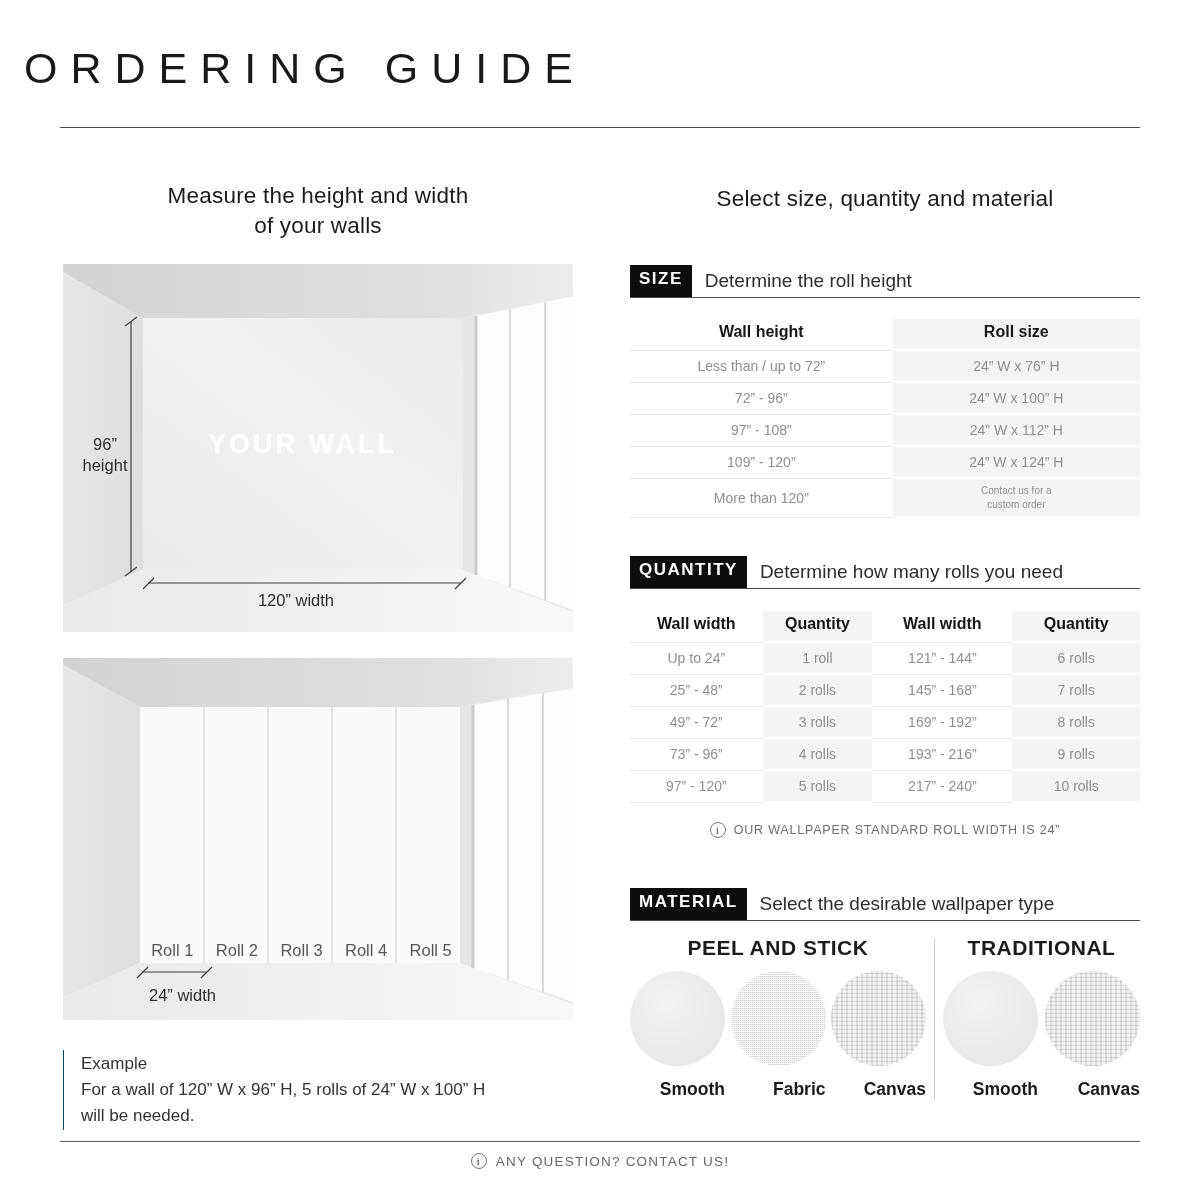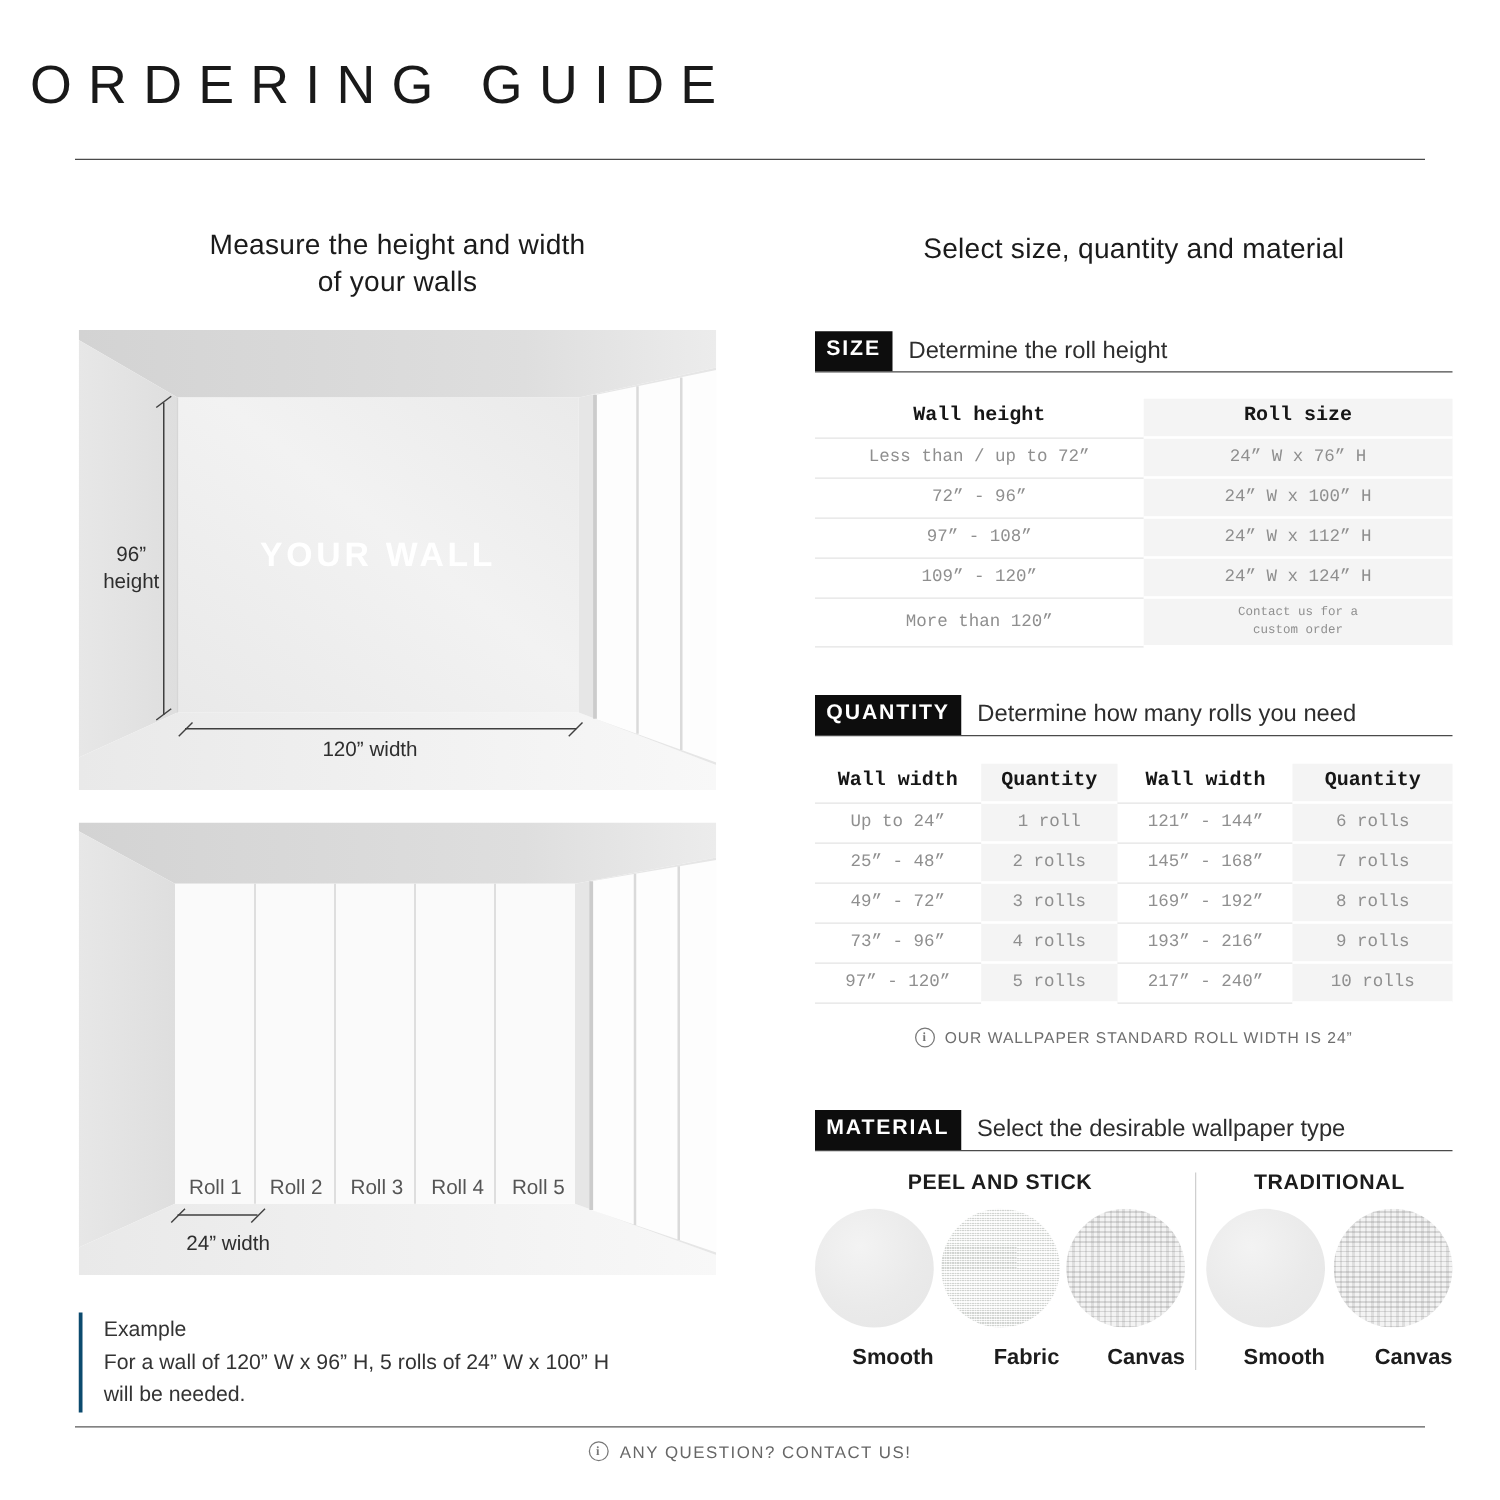--- a/index.html
+++ b/index.html
@@ -8,51 +8,51 @@
 
   
   .page-title{position:absolute;top:44px;left:0;width:100%;text-align:left;
     font-size:43px;font-weight:500;letter-spacing:13px;color:#191919;margin:0;padding-left:24px;}
   .rule{position:absolute;left:60px;width:1080px;height:1px;background:#4a4a4a;}
   .top-rule{top:127px;}
   .footer-rule{top:1141px;background:#5a5a5a;}
 
   
   .col-left{position:absolute;left:63px;top:181px;width:510px;}
-  .col-right{position:absolute;left:652px;top:184px;width:510px;}
+  .col-right{position:absolute;left:630px;top:184px;width:510px;}
   .col-heading{margin:0;text-align:center;font-size:22.5px;font-weight:500;
     color:#1b1b1b;line-height:30px;white-space:pre-line;letter-spacing:.2px;}
 
   
   .room{position:relative;margin-top:23px;width:510px;}
   .room svg{display:block;}
   .room2{margin-top:26px;}
   .wall-text{position:absolute;left:79px;top:54px;width:321px;height:252px;
     display:flex;align-items:center;justify-content:center;color:#fff;
     font-size:27px;font-weight:700;letter-spacing:3px;}
   .dim-label{position:absolute;color:#2e2e2e;font-size:16.5px;text-align:center;
     line-height:1.3;white-space:pre-line;}
   .h-label{left:6px;top:170px;width:72px;}
   .w-label{left:163px;top:326px;width:140px;}
   .roll-labels{position:absolute;left:77px;top:283px;width:323px;display:flex;}
   .roll-labels span{flex:1;text-align:center;font-size:16.5px;color:#555;}
   .w-label2{left:52px;top:327px;width:135px;}
 
   
-  .example{margin-top:30px;border-left:3px solid #0c4a6e;padding:1px 0 1px 17px;
+  .example{margin-top:30px;border-left:1px solid #0c4a6e;padding:1px 0 1px 17px;
     font-size:17px;line-height:26px;color:#333;}
 
   
   .sec{margin-top:0;}
   .sec-head{display:flex;align-items:stretch;border-bottom:1px solid #4a4a4a;}
   .tag{background:#0d0d0d;color:#fff;font-size:17px;font-weight:700;
     letter-spacing:1.5px;padding:4px 9px 5px;}
   .sec-sub{font-size:19px;color:#2d2d2d;padding:5px 0 5px 13px;align-self:center;}
 
-  table{width:100%;border-collapse:collapse;table-layout:fixed;font-family:Liberation Mono, monospace;}
+  table{width:100%;border-collapse:collapse;table-layout:fixed;}
   .size-table{margin-top:21px;}
   .qty-table{margin-top:22px;}
   th{font-size:16px;font-weight:700;color:#161616;padding:4px 2px 8px;
      border-bottom:1px solid #e4e4e4;text-align:center;}
   td{font-size:14px;color:#8f8f8f;padding:7px 2px;text-align:center;
      border-bottom:1px solid #e4e4e4;}
   .shaded{background:#f4f4f4;border-bottom:2px solid #fff;}
   .two-line{white-space:pre-line;font-size:10px;line-height:1.35;padding:5px 2px;}
   .sec-size{margin-top:51px;}
   .sec-qty{margin-top:38px;}
@@ -65,21 +65,21 @@
     display:inline-flex;align-items:center;justify-content:center;flex:none;
     color:#777;font-size:10px;font-weight:700;font-family:"Liberation Serif",serif;}
   .info-icon::after{content:"i";}
 
   
   .mat-body{display:flex;margin-top:15px;}
   .mat-group{display:flex;flex-direction:column;}
   .mat-group.peel{width:296px;}
   .mat-group.trad{flex:1;}
   .mat-divider{width:1px;background:#cfcfcf;margin:2px 8px 0;}
-  .mat-name{text-align:center;font-size:17px;font-weight:700;color:#1c1c1c;
+  .mat-name{text-align:center;font-size:21px;font-weight:700;color:#1c1c1c;
     letter-spacing:.5px;margin-bottom:11px;}
   .swatch-row{display:flex;justify-content:space-between;}
   .swatch{display:flex;flex-direction:column;align-items:flex-end;width:95px;}
   .circle{width:95px;height:95px;border-radius:50%;}
   .tex-smooth{background:radial-gradient(circle at 38% 32%,#f3f3f3,#eaeaea 55%,#e6e6e6);}
   .tex-fabric{background-color:#eef0ee;
     background-image:repeating-linear-gradient(0deg,rgba(255,255,255,.8) 0 1px,rgba(120,125,120,.14) 1px 2px),
                      repeating-linear-gradient(90deg,rgba(255,255,255,.8) 0 1px,rgba(120,125,120,.12) 1px 2px);}
   .tex-canvas{background-color:#f3f3f3;
     background-image:repeating-linear-gradient(0deg,rgba(110,110,110,.22) 0 1px,transparent 1px 4px),

